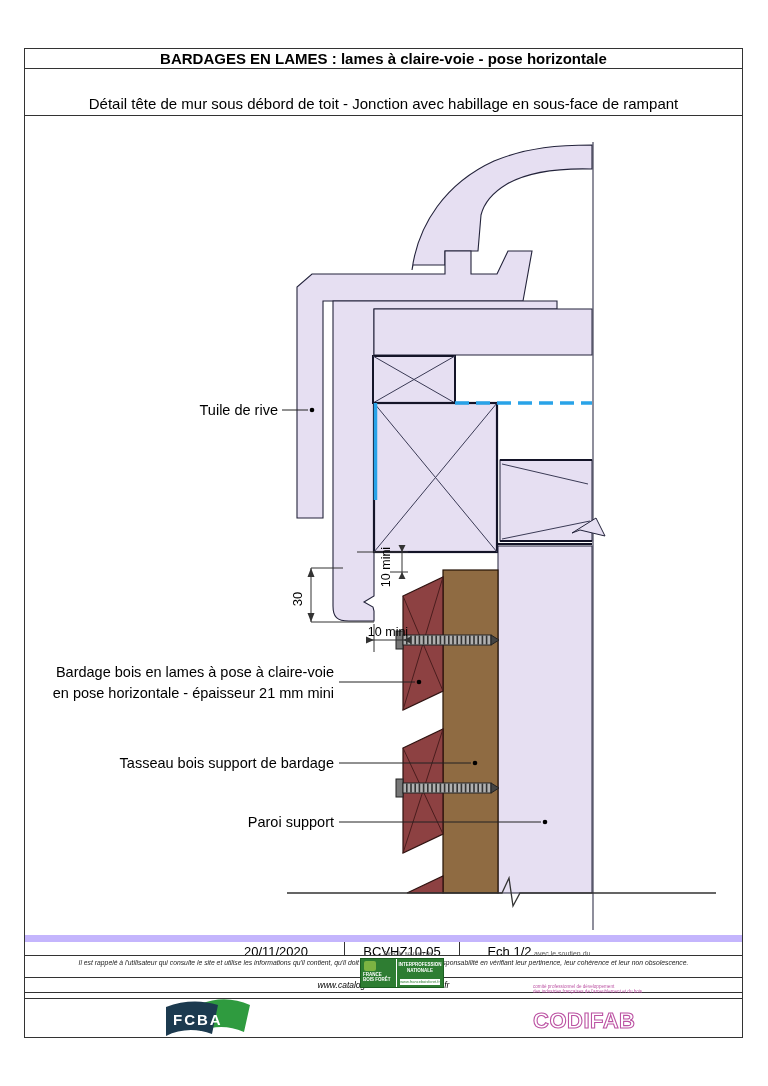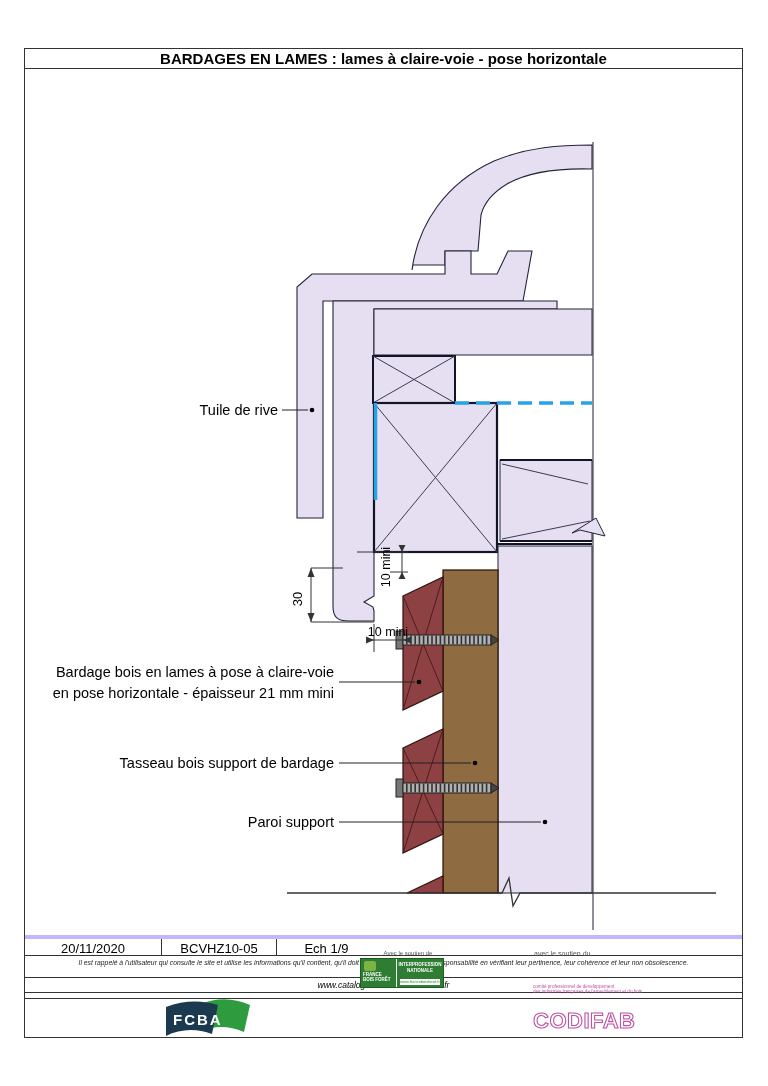--- a/index.html
+++ b/index.html
@@ -3,21 +3,21 @@
 <meta charset="utf-8">
 <style>
   html,body{margin:0;padding:0;background:#fff;}
   #page{position:relative;width:768px;height:1086px;background:#fff;
         font-family:"Liberation Sans", sans-serif;color:#000;overflow:hidden;}
   .frame{position:absolute;left:24px;top:48px;width:719px;height:990px;border:1px solid #333;box-sizing:border-box;padding-left:46px;}
   .trow{position:absolute;left:0;width:100%;box-sizing:border-box;text-align:center;overflow:hidden;white-space:nowrap;}
   .t1{top:0;height:20px;line-height:20px;font-weight:bold;font-size:15px;border-bottom:1px solid #333;}
   .t2{top:20px;height:22px;line-height:22px;font-size:15px;border-bottom:1px solid #333;}
   .t3{top:42px;height:25px;line-height:25px;font-size:15px;border-bottom:1px solid #333;}
-  .f1{top:886px;height:20px;border-top:4px solid #c4b5fd;display:flex;font-size:13px;}
+  .f1{top:886px;height:20px;border-top:7px solid #c4b5fd;display:flex;font-size:13px;justify-content:center;}
   .f1 .cell{border-right:1px solid #333;box-sizing:border-box;text-align:center;line-height:19px;overflow:hidden;white-space:nowrap;}
   .f1 .c1{width:137px;} .f1 .c2{width:115px;} .f1 .c3{width:366px;} .f1 .c4{width:99px;border-right:none;}
   .f2{top:906px;height:22px;border-top:1px solid #333;font-size:6.8px;font-style:italic;line-height:14px;text-align:center;color:#222;}
   .f3{top:928px;height:15px;border-top:1px solid #333;font-size:8.5px;font-style:italic;line-height:15px;text-align:center;}
   .f4{top:943px;height:6px;border-top:1px solid #333;}
   .logos{top:949px;height:40px;border-top:1px solid #333;}
   svg text{font-family:"Liberation Sans", sans-serif;}
   .logo{position:absolute;}
   .fbf-support{position:absolute;left:368px;top:950px;font-size:6px;color:#555;width:80px;text-align:center;}
   .fbf-box{position:absolute;left:360px;top:958px;width:84px;height:30px;background:#2E7D32;border:1px solid #1B5E20;display:flex;box-sizing:border-box;}
@@ -30,25 +30,26 @@
   .cod-support{position:absolute;left:534px;top:950px;font-size:7px;color:#555;}
   .cod-tag{position:absolute;left:533px;top:984px;width:120px;font-size:4.6px;line-height:5.2px;color:#BC53A3;}
 </style>
 </head>
 <body>
 
 <div id="page">
 
   <div class="frame">
     <div class="trow t1">BARDAGES EN LAMES : lames à claire-voie - pose horizontale</div>
+    <div class="trow t3">Détail tête de mur sous débord de toit - Jonction avec habillage en sous-face de rampant</div>
 
     <div class="trow f1">
       <div class="cell c1">20/11/2020</div>
       <div class="cell c2">BCVHZ10-05</div>
-      <div class="cell c4">Ech 1/9</div>
+      <div class="cell c4">Ech 1/2</div>
     </div>
     <div class="trow f2">Il est rappelé à l'utilisateur qui consulte le site et utilise les informations qu'il contient, qu'il doit les utiliser sous sa seule responsabilité en vérifiant leur pertinence, leur cohérence et leur non obsolescence.</div>
     <div class="trow f3">www.catalogue-bois-construction.fr</div>
     <div class="trow f4"></div>
     <div class="trow logos"></div>
   </div>
 
   <svg width="768" height="1086" viewBox="0 0 768 1086" style="position:absolute;left:0;top:0;">
 
     <line x1="593" y1="142" x2="593" y2="930" stroke="#44445A" stroke-width="1.2"></line>

